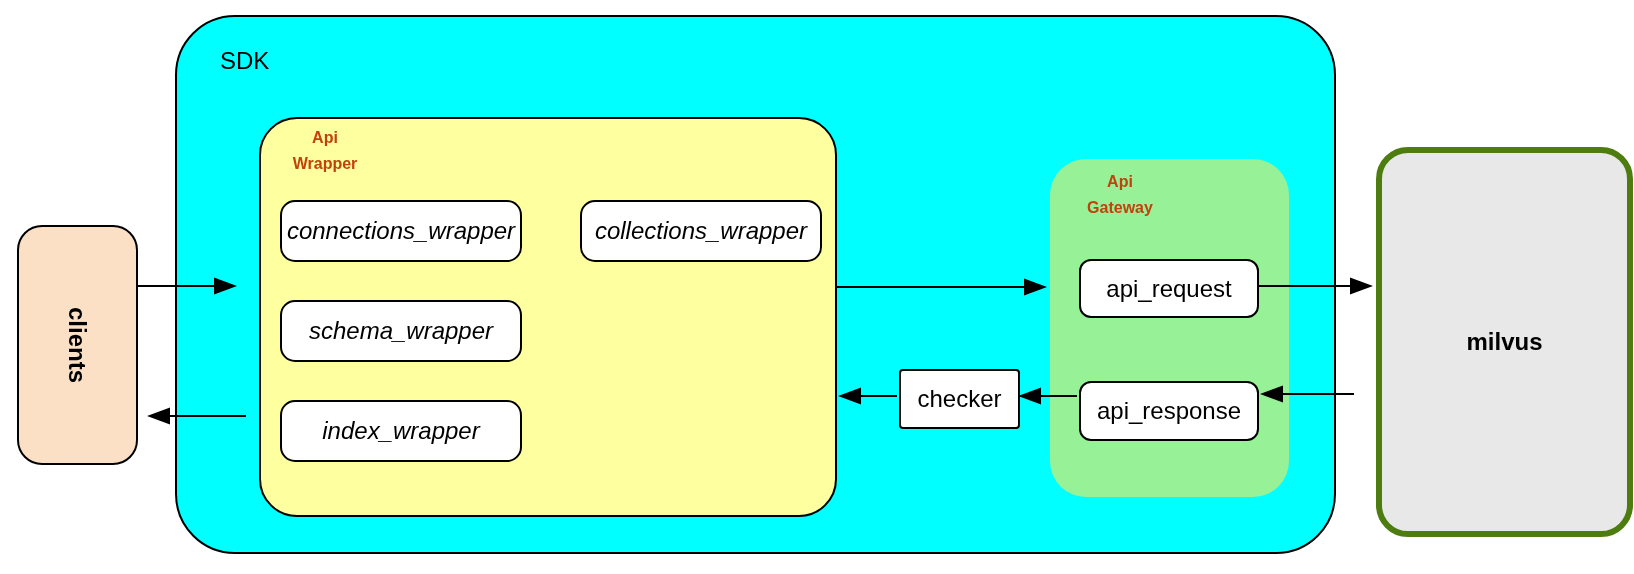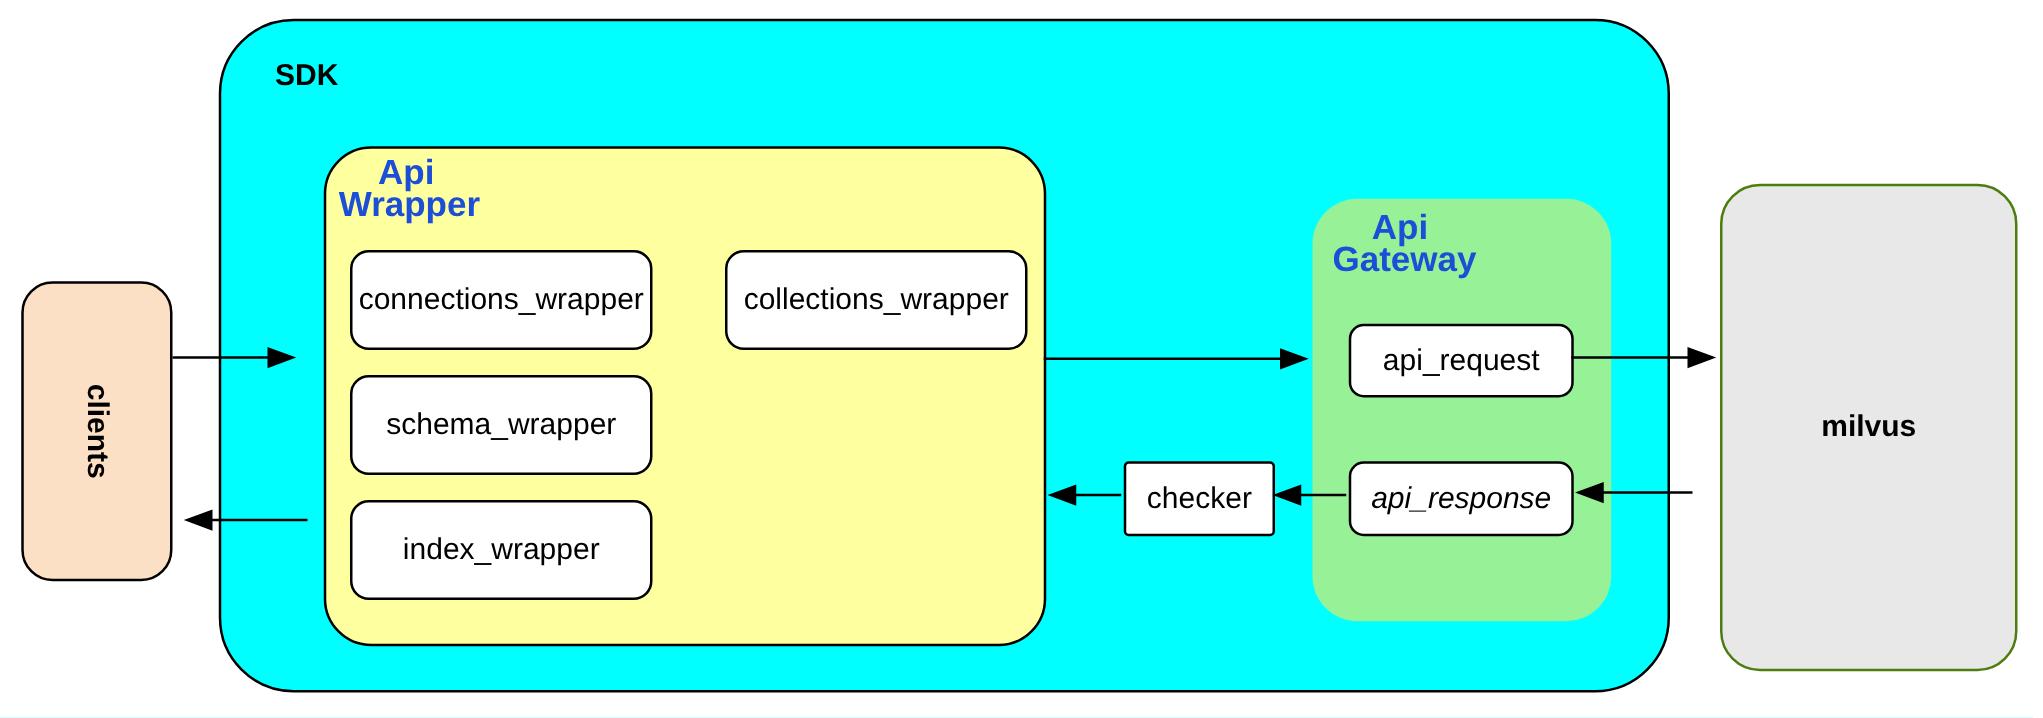--- a/index.html
+++ b/index.html
@@ -19,76 +19,76 @@
 
   
   .sdk {
     left: 175px; top: 15px; width: 1161px; height: 539px;
     background: #00ffff;
     border: 2px solid #000;
     border-radius: 60px;
   }
   .sdk-label {
     left: 43px; top: 30px;
-    font-weight: bold; font-size: 24px; color: #000;
+    font-weight: normal; font-size: 24px; color: #000;
   }
   .api-wrapper {
     left: 82px; top: 100px; width: 578px; height: 400px;
     background: #feff9e;
     border: 2px solid #000;
     border-radius: 38px;
   }
   .api-gateway {
     left: 873px; top: 142px; width: 239px; height: 338px;
     background: #97f297;
     border: none;
     border-radius: 36px;
   }
   .two-line-label {
     text-align: center;
-    font-weight: bold; font-size: 28px; line-height: 26px; color: #1d4ed8;
+    font-weight: bold; font-size: 16px; line-height: 26px; color: #c2410c;
   }
   .aw-label { left: 10px; top: 6px; width: 108px; }
   .ag-label { left: 16px; top: 10px; width: 108px; }
 
   
   .node {
     background: #ffffff;
     border: 2px solid #000;
     display: flex; align-items: center; justify-content: center;
     font-size: 24px; color: #000; white-space: nowrap;
   }
-  .wrapper-node { width: 242px; height: 80px; border-radius: 15px; }
+  .wrapper-node { width: 242px; height: 62px; border-radius: 15px; font-style: italic; }
   .r1 { top: 81px; }  .r2 { top: 181px; border-radius: 15px; }  .r3 { top: 281px; }
   .c1 { left: 19px; } .c2 { left: 319px; }
 
   .gw-node { left: 29px; width: 180px; height: 60px; border-radius: 12px; }
   .gw-r1 { top: 100px; height: 59px; }
-  .gw-r2 { top: 210px; font-style: italic; }
+  .gw-r2 { top: 222px; }
 
   .checker {
     left: 722px; top: 352px; width: 121px; height: 60px; border-radius: 4px;
   }
 
   .clients {
     left: 17px; top: 225px; width: 121px; height: 240px;
     background: #fce0c5;
     border: 2px solid #000;
     border-radius: 25px;
     display: flex; align-items: center; justify-content: center;
   }
   .clients .vtext {
     transform: rotate(90deg);
     font-weight: bold; font-size: 24px; color: #000; white-space: nowrap;
   }
 
   .milvus {
-    left: 1376px; top: 147px; width: 238px; height: 390px;
+    left: 1376px; top: 147px; width: 257px; height: 390px;
     background: #e8e8e8;
-    border: 2px solid #4d7c0f;
+    border: 6px solid #4d7c0f;
     border-radius: 32px;
     display: flex; align-items: center; justify-content: center;
     font-weight: bold; font-size: 24px; color: #000;
   }
 
   
   .arrows {
     position: absolute; left: 0; top: 0;
     width: 1634px; height: 574px;
     pointer-events: none;

